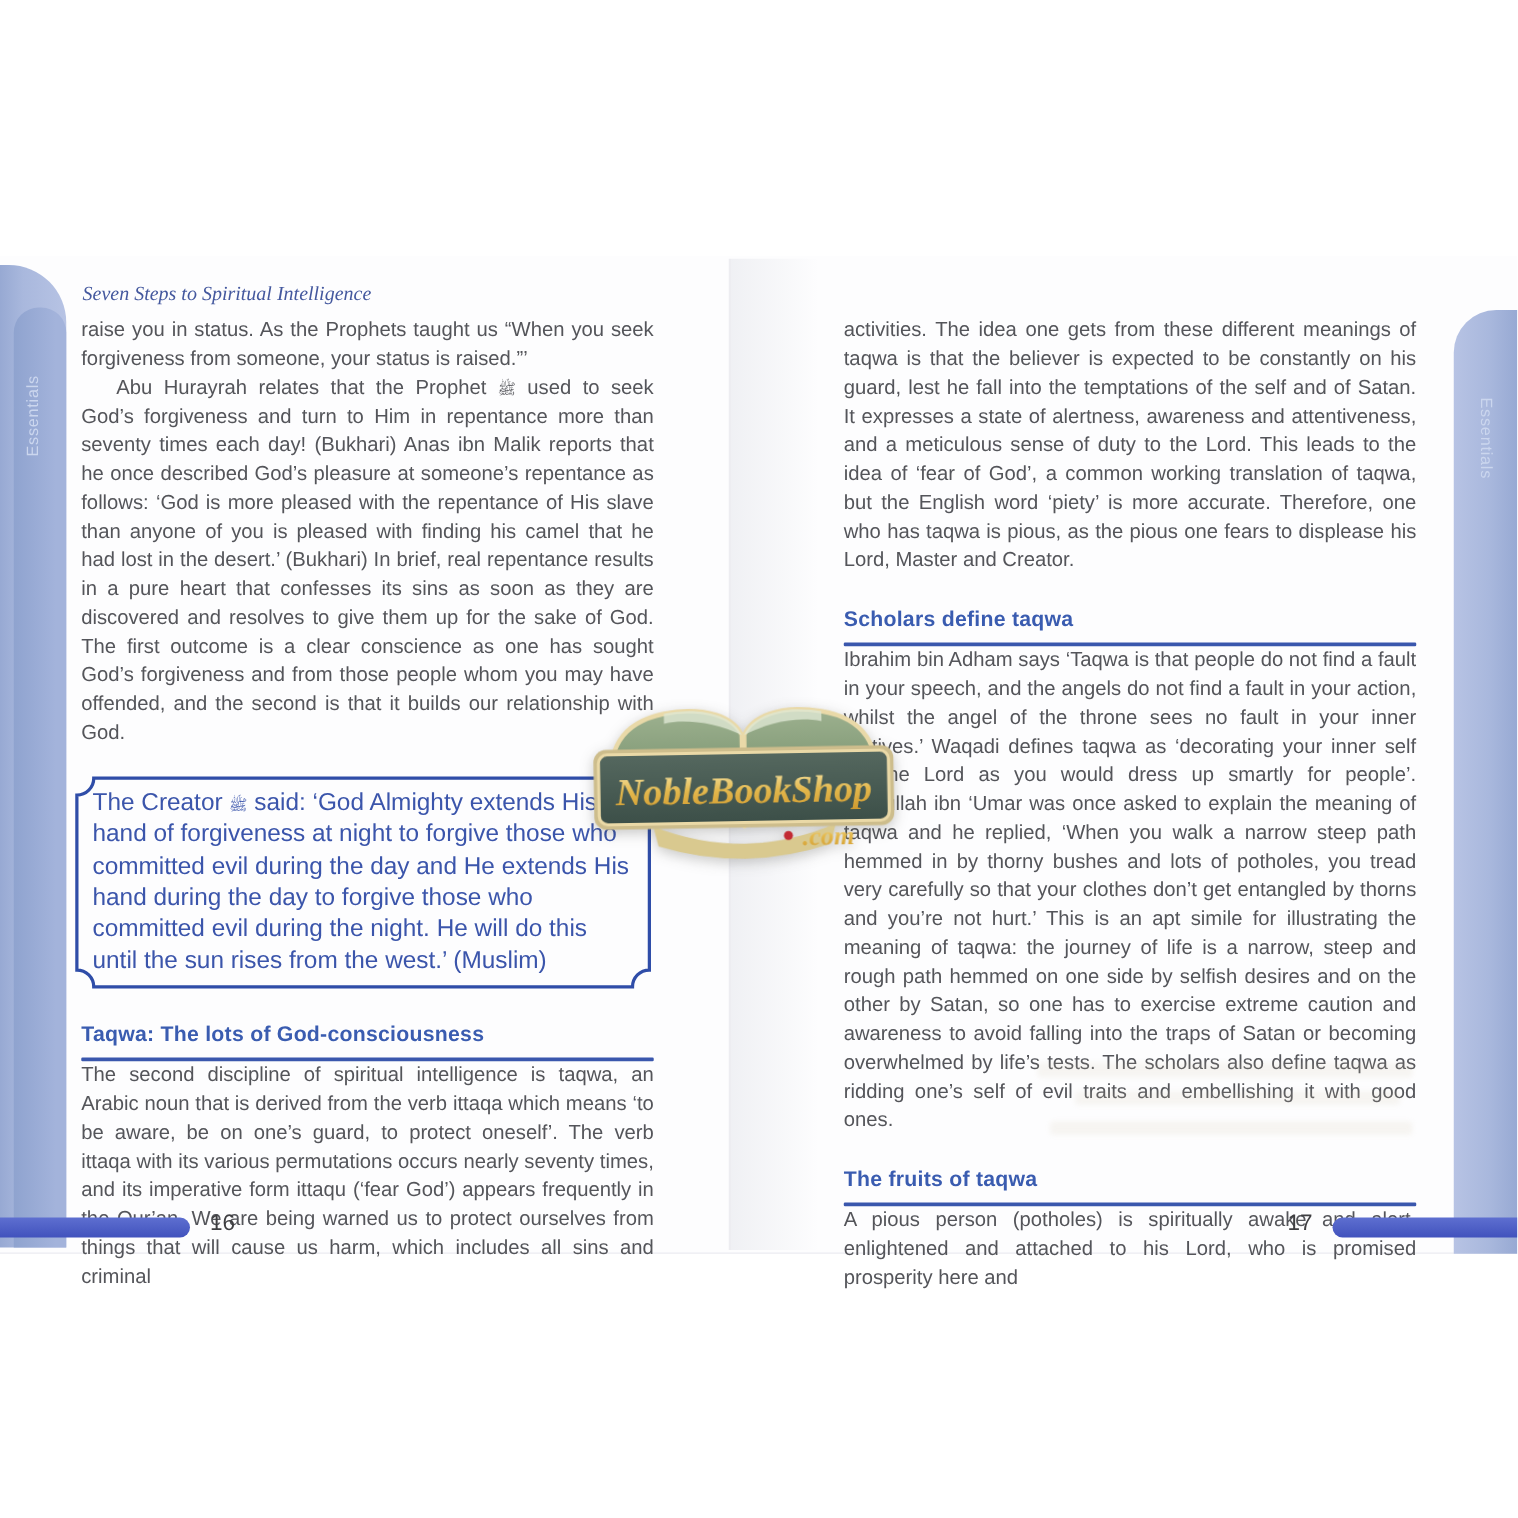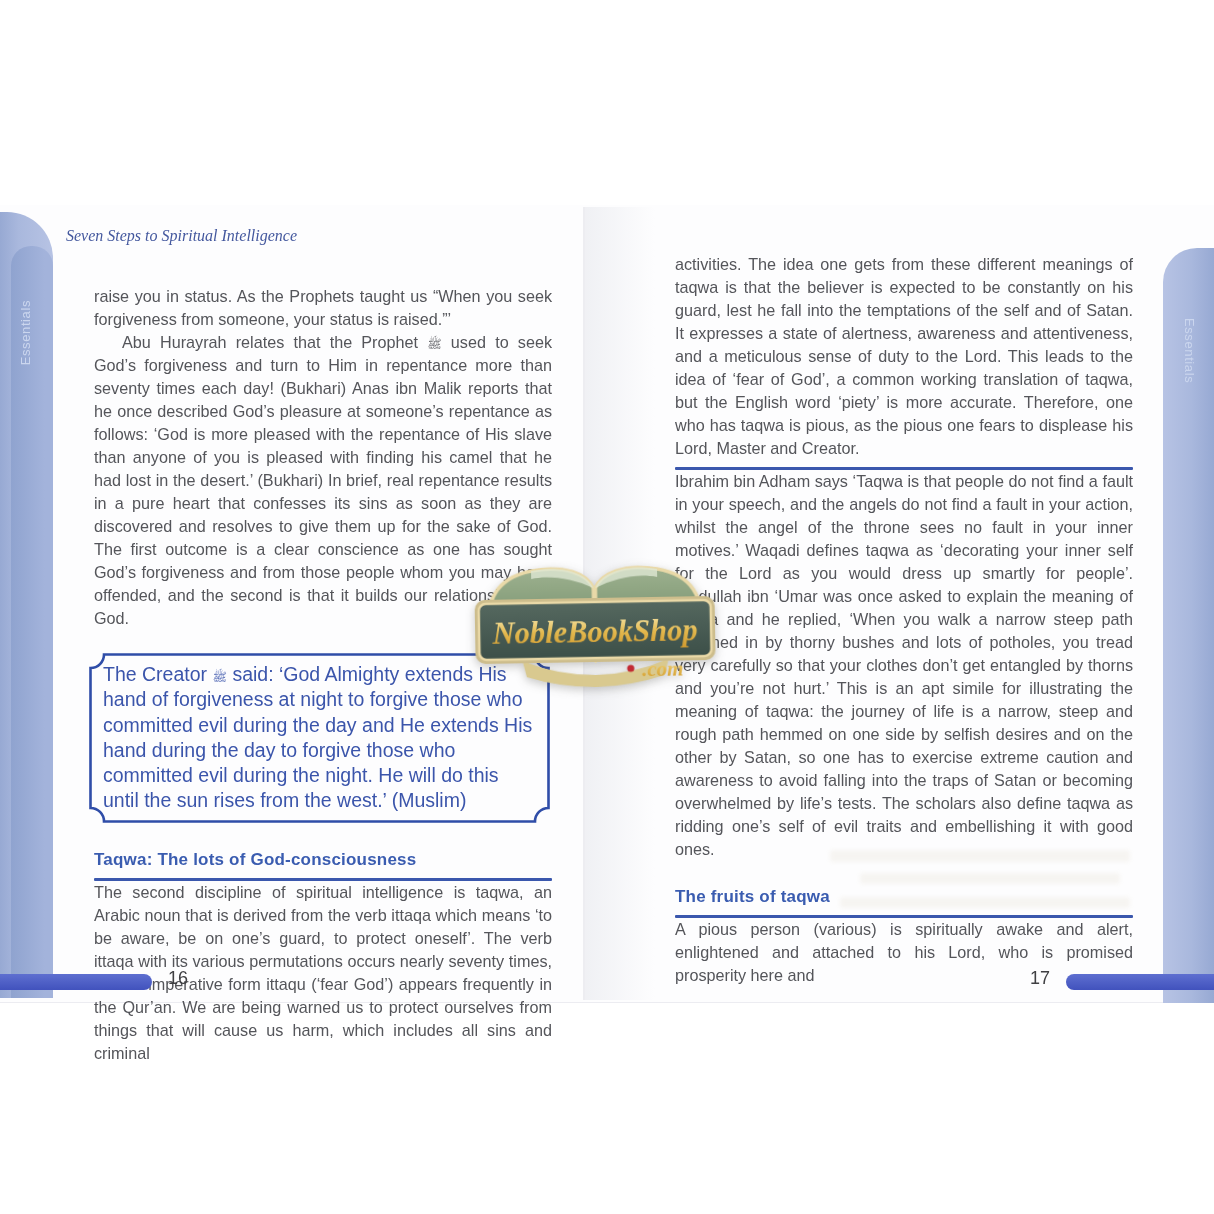--- a/index.html
+++ b/index.html
@@ -25,21 +25,21 @@
   .vtext-left{left:18px;top:95px;writing-mode:vertical-rl;transform:rotate(180deg);}
   .vtext-right{right:17px;top:113px;writing-mode:vertical-rl;}
   
   .run-head{position:absolute;top:22px;font-family:"Liberation Serif",serif;font-style:italic;
             font-size:16px;color:#44589e;}
   .run-head-left{left:66px;}
   .run-head-right{left:675px;width:458px;text-align:right;}
   
   .col{position:absolute;top:48px;width:458px;color:#54555a;font-size:16.2px;line-height:23px;
        text-align:justify;}
-  .col-left{left:94px;margin-top:32px;}
+  .col-left{left:65px;}
   .col-right{left:675px;}
   .col p{margin:0;}
   .indent{text-indent:28px;}
   .it{}
   .pbuh{font-size:12px;line-height:1;}
   .sec-head{margin-top:24px;font-weight:bold;font-size:17px;color:#3a5cb0;letter-spacing:0.2px;
             text-align:left;}
   .sec-rule{margin-top:7px;height:3px;background:#3a57ad;border-radius:1px;}
   .after-rule{margin-top:12px;}
   
@@ -89,26 +89,27 @@
       </div>
 
       <div class="sec-head">Taqwa: The lots of God-consciousness</div>
       <div class="sec-rule"></div>
       <p class="after-rule"><span>The second discipline of spiritual intelligence is </span><span class="it">taqwa</span><span>, an Arabic noun that is derived from the verb </span><span class="it">ittaqa</span><span> which means ‘to be aware, be on one’s guard, to protect oneself’. The verb </span><span class="it">ittaqa</span><span> with its various permutations occurs nearly seventy times, and its imperative form </span><span class="it">ittaqu</span><span> (‘fear God’) appears frequently in the Qur’an. We are being warned us to protect ourselves from things that will cause us harm, which includes all sins and criminal</span></p>
     </div>
 
     <div class="col col-right">
       <p><span>activities. The idea one gets from these different meanings of </span><span class="it">taqwa</span><span> is that the believer is expected to be constantly on his guard, lest he fall into the temptations of the self and of Satan. It expresses a state of alertness, awareness and attentiveness, and a meticulous sense of duty to the Lord. This leads to the idea of ‘fear of God’, a common working translation of </span><span class="it">taqwa</span><span>, but the English word ‘piety’ is more accurate. Therefore, one who has </span><span class="it">taqwa</span><span> is pious, as the pious one fears to displease his Lord, Master and Creator.</span></p>
 
+      <div class="sec-head">Scholars define taqwa</div>
       <div class="sec-rule"></div>
       <p class="after-rule"><span>Ibrahim bin Adham says ‘</span><span class="it">Taqwa</span><span> is that people do not find a fault in your speech, and the angels do not find a fault in your action, whilst the angel of the throne sees no fault in your inner motives.’ Waqadi defines </span><span class="it">taqwa</span><span> as ‘decorating your inner self for the Lord as you would dress up smartly for people’. ‘Abdullah ibn ‘Umar was once asked to explain the meaning of </span><span class="it">taqwa</span><span> and he replied, ‘When you walk a narrow steep path hemmed in by thorny bushes and lots of potholes, you tread very carefully so that your clothes don’t get entangled by thorns and you’re not hurt.’ This is an apt simile for illustrating the meaning of </span><span class="it">taqwa</span><span>: the journey of life is a narrow, steep and rough path hemmed on one side by selfish desires and on the other by Satan, so one has to exercise extreme caution and awareness to avoid falling into the traps of Satan or becoming overwhelmed by life’s tests. The scholars also define </span><span class="it">taqwa</span><span> as ridding one’s self of evil traits and embellishing it with good ones.</span></p>
 
       <div class="sec-head">The fruits of taqwa</div>
       <div class="sec-rule"></div>
-      <p class="after-rule"><span>A pious person (</span><span class="it">various</span><span>) is spiritually awake and alert, enlightened and attached to his Lord, who is promised prosperity here and</span></p>
+      <p class="after-rule"><span>A pious person (</span><span class="it">potholes</span><span>) is spiritually awake and alert, enlightened and attached to his Lord, who is promised prosperity here and</span></p>
     </div>
 
     <div class="ghost" style="left:830px;top:645px;width:300px;height:12px;"></div>
     <div class="ghost" style="left:860px;top:668px;width:260px;height:11px;"></div>
     <div class="ghost" style="left:840px;top:692px;width:290px;height:11px;"></div>
 
     <div class="bar bar-left"></div>
     <div class="pagenum pagenum-left">16</div>
     <div class="pagenum pagenum-right">17</div>
     <div class="bar bar-right"></div>

